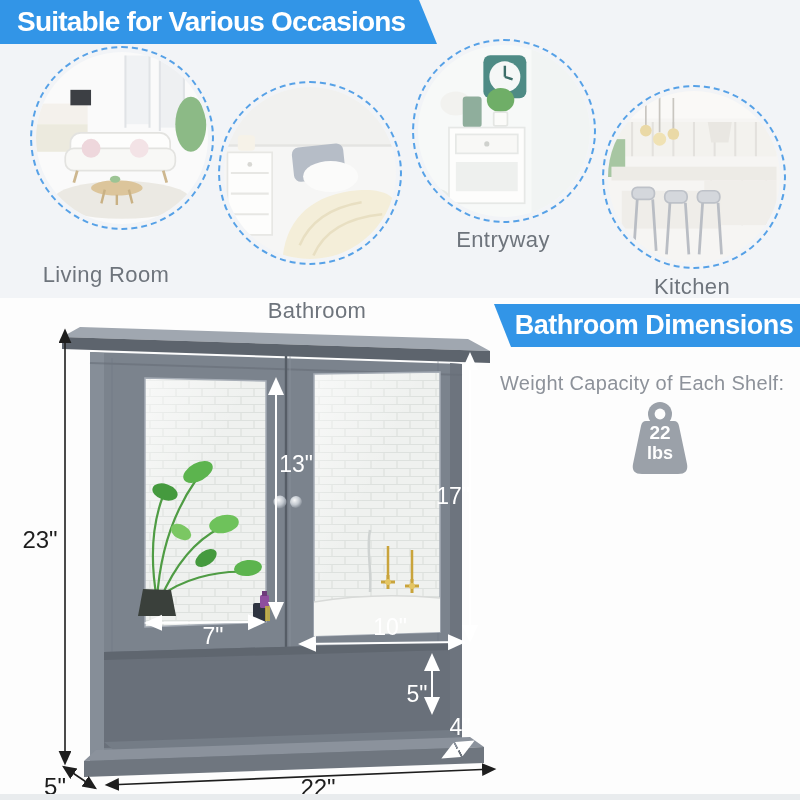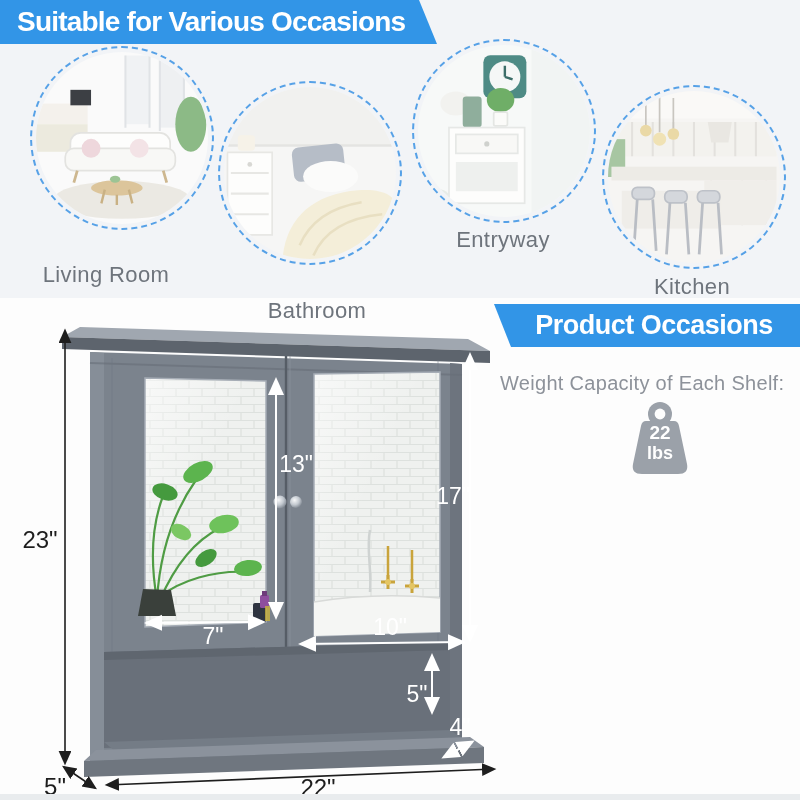--- a/index.html
+++ b/index.html
@@ -136,21 +136,21 @@
         <rect x="14" y="56" width="13" height="7" rx="3"></rect>
         <rect x="33" y="58" width="13" height="7" rx="3"></rect>
         <rect x="52" y="58" width="13" height="7" rx="3"></rect>
       </g>
       <path d="M17,63 l-2,30 M26,63 l2,30 M36,65 l-2,30 M45,65 l2,30 M55,65 l-2,30 M64,65 l2,30" stroke="#b9bdc4" stroke-width="1.6"></path>
     </svg>
   </div>
   <div class="occ-label" style="left:692px; top:274px;">Kitchen</div>
 
   <div class="pd-banner">
-    <span>Product Occasions</span>
+    <span>Bathroom Dimensions</span>
   </div>
   <div class="weight-label">Weight Capacity of Each Shelf:</div>
 
   <svg class="weight-icon" width="78" height="100" viewBox="0 0 78 100">
     <circle cx="39" cy="14" r="12" fill="#9ba1a9"></circle>
     <circle cx="39" cy="14" r="5.4" fill="#fdfdfd"></circle>
     <path d="M25,21 L53,21 Q57,21 58,26 L66,64 Q68,74 57,74 L21,74 Q10,74 12,64 L20,26 Q21,21 25,21 Z" fill="#9ba1a9"></path>
     <text x="39" y="34" text-anchor="middle" dominant-baseline="middle" font-size="19" font-weight="bold" fill="#ffffff">22</text>
     <text x="39" y="54" text-anchor="middle" dominant-baseline="middle" font-size="18" font-weight="bold" fill="#ffffff">lbs</text>
   </svg>

